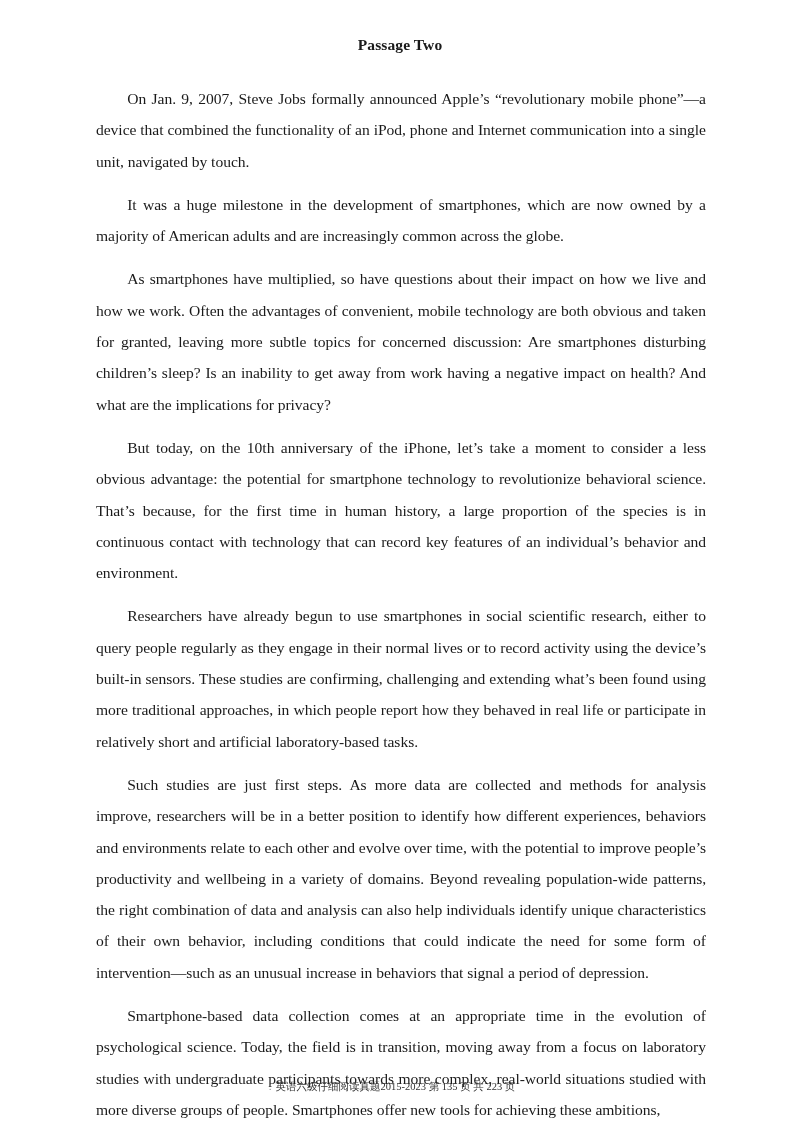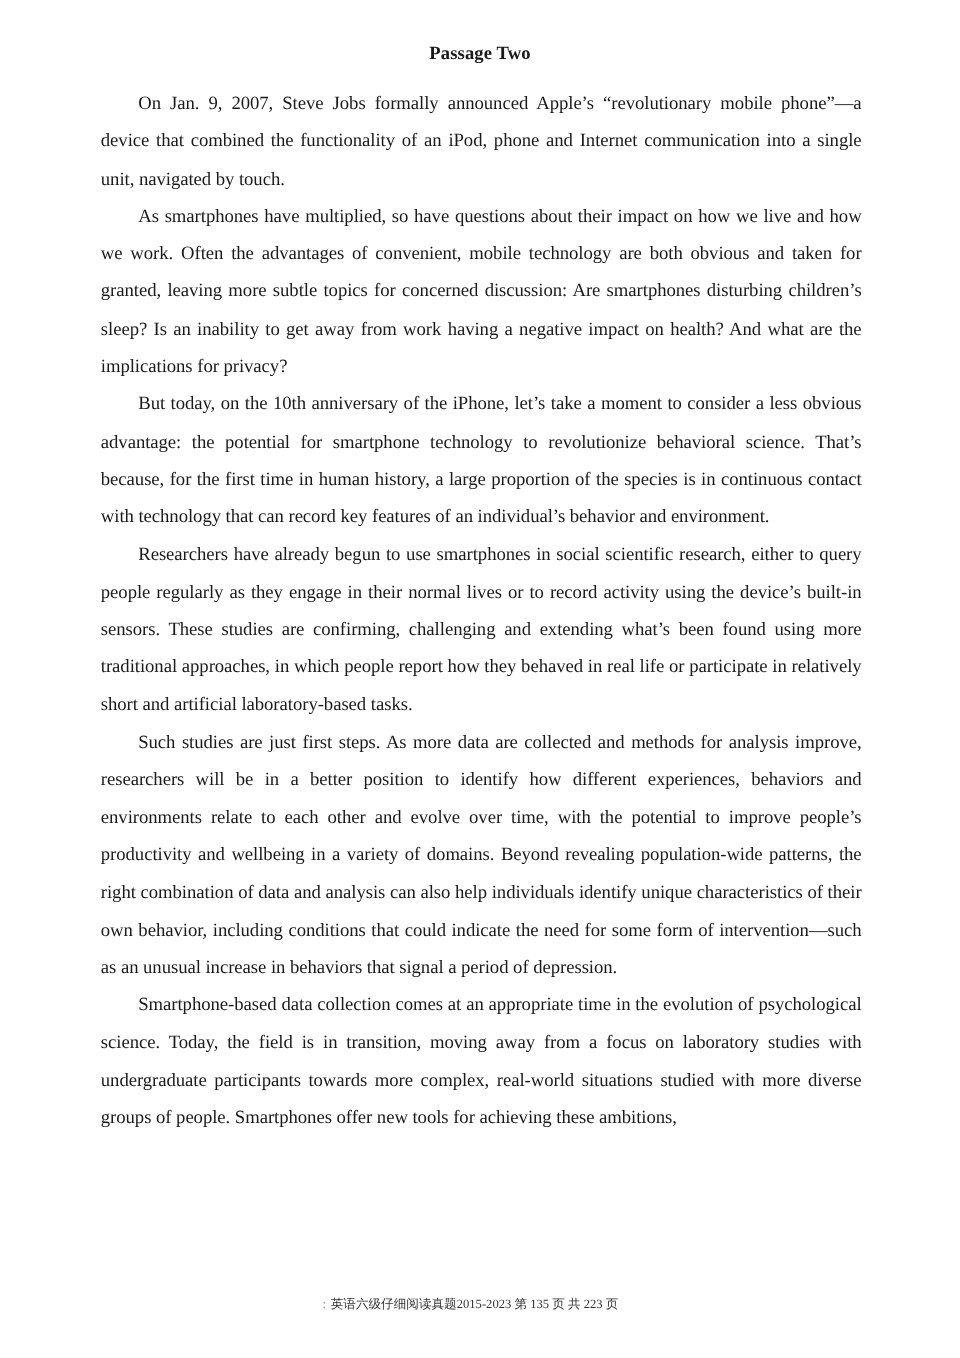--- a/index.html
+++ b/index.html
@@ -33,21 +33,21 @@
       font-size: 15.5px;
       letter-spacing: 0.1px;
     }
     .body {
       position: absolute;
       left: 84px;
       top: 71px;
       width: 634px;
     }
     .para {
-      margin: 0;
+      margin: 12px;
       font-size: 15.6px;
       line-height: 31.3px;
       text-align: justify;
       text-indent: 2em;
       letter-spacing: -0.05px;
     }
     .para + .para {
       margin-top: 0;
     }
     .footer {
@@ -66,20 +66,21 @@
     }
   </style>
 </head>
 <body>
 
 <div class="page">
   <div class="title">Passage Two</div>
 
   <div class="body">
     <p class="para">On Jan. 9, 2007, Steve Jobs formally announced Apple’s “revolutionary mobile phone”—a device that combined the functionality of an iPod, phone and Internet communication into a single unit, navigated by touch.</p>
+    <p class="para">It was a huge milestone in the development of smartphones, which are now owned by a majority of American adults and are increasingly common across the globe.</p>
     <p class="para">As smartphones have multiplied, so have questions about their impact on how we live and how we work. Often the advantages of convenient, mobile technology are both obvious and taken for granted, leaving more subtle topics for concerned discussion: Are smartphones disturbing children’s sleep? Is an inability to get away from work having a negative impact on health? And what are the implications for privacy?</p>
     <p class="para">But today, on the 10th anniversary of the iPhone, let’s take a moment to consider a less obvious advantage: the potential for smartphone technology to revolutionize behavioral science. That’s because, for the first time in human history, a large proportion of the species is in continuous contact with technology that can record key features of an individual’s behavior and environment.</p>
     <p class="para">Researchers have already begun to use smartphones in social scientific research, either to query people regularly as they engage in their normal lives or to record activity using the device’s built-in sensors. These studies are confirming, challenging and extending what’s been found using more traditional approaches, in which people report how they behaved in real life or participate in relatively short and artificial laboratory-based tasks.</p>
     <p class="para">Such studies are just first steps. As more data are collected and methods for analysis improve, researchers will be in a better position to identify how different experiences, behaviors and environments relate to each other and evolve over time, with the potential to improve people’s productivity and wellbeing in a variety of domains. Beyond revealing population-wide patterns, the right combination of data and analysis can also help individuals identify unique characteristics of their own behavior, including conditions that could indicate the need for some form of intervention—such as an unusual increase in behaviors that signal a period of depression.</p>
     <p class="para">Smartphone-based data collection comes at an appropriate time in the evolution of psychological science. Today, the field is in transition, moving away from a focus on laboratory studies with undergraduate participants towards more complex, real-world situations studied with more diverse groups of people. Smartphones offer new tools for achieving these ambitions,</p>
   </div>
 
   <div class="footer"><span class="mark">:</span><span>英语六级仔细阅读真题2015-2023 第 135 页 共 223 页</span></div>
 </div>
 

